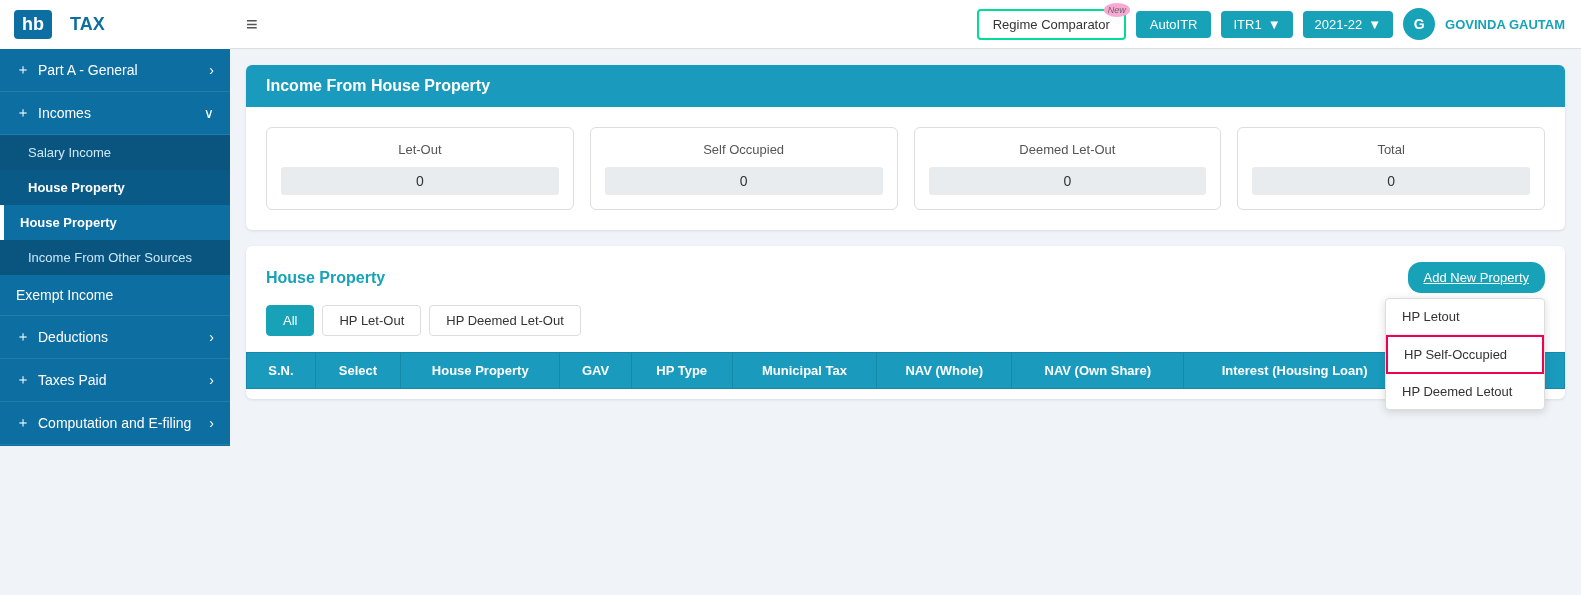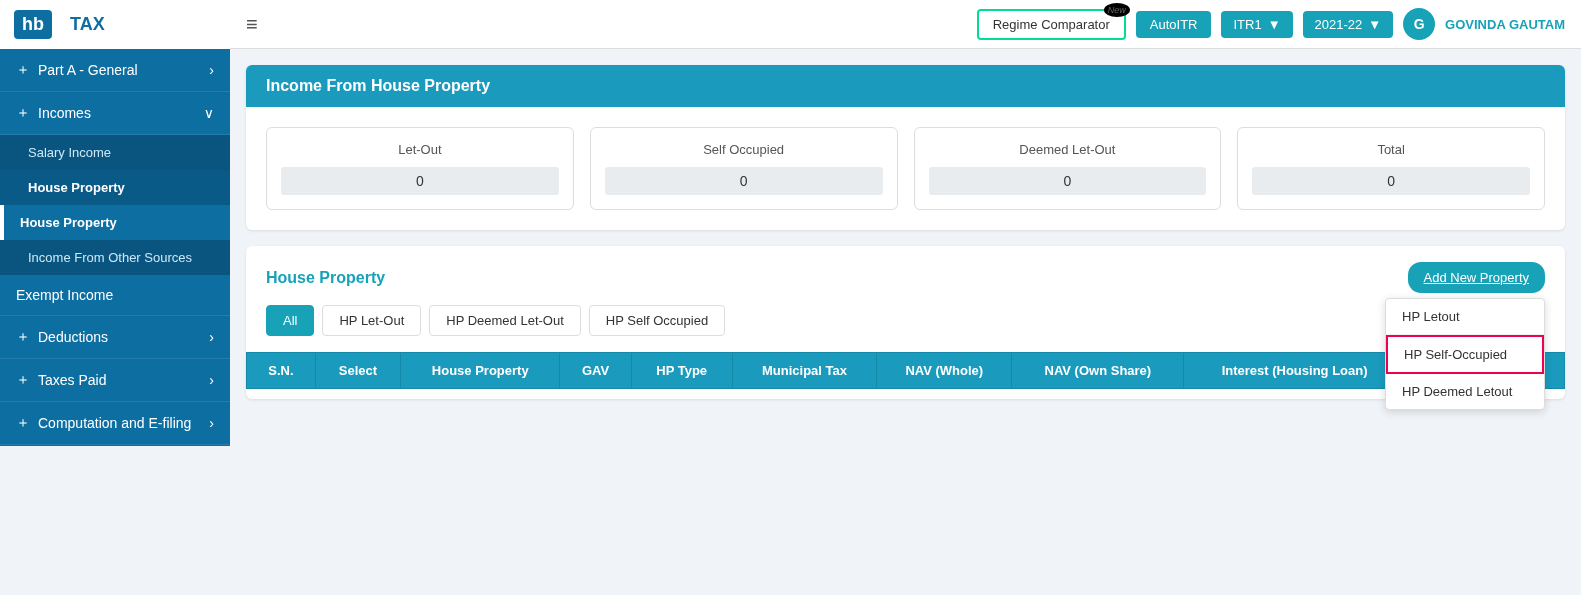--- a/index.html
+++ b/index.html
@@ -98,21 +98,21 @@
       padding: 6px 14px;
       border-radius: 4px;
       font-size: 13px;
       cursor: pointer;
       position: relative;
     }
     .btn-regime .new-badge {
       position: absolute;
       top: -8px;
       right: -6px;
-      background: #000000;
+      background: #f9a8d4;
       border-radius: 50%;
       font-size: 9px;
       padding: 2px 4px;
       color: #666;
       font-style: italic;
     }
     .btn-autoimport {
       background: #17a2b8;
       color: white;
       border: none;
@@ -444,21 +444,20 @@
             <div class="dropdown-item selected">HP Self-Occupied</div>
             <div class="dropdown-item">HP Deemed Letout</div>
           </div>
         </div>
       </div>
 
       <div class="filter-tabs">
         <button class="filter-tab active">All</button>
         <button class="filter-tab">HP Let-Out</button>
         <button class="filter-tab">HP Deemed Let-Out</button>
-        <button class="filter-tab">HP Self Occupied</button>
       </div>
 
       <div class="table-wrapper">
         <table>
           <thead>
             <tr>
               <th>S.N.</th>
               <th>Select</th>
               <th>House Property</th>
               <th>GAV</th>

